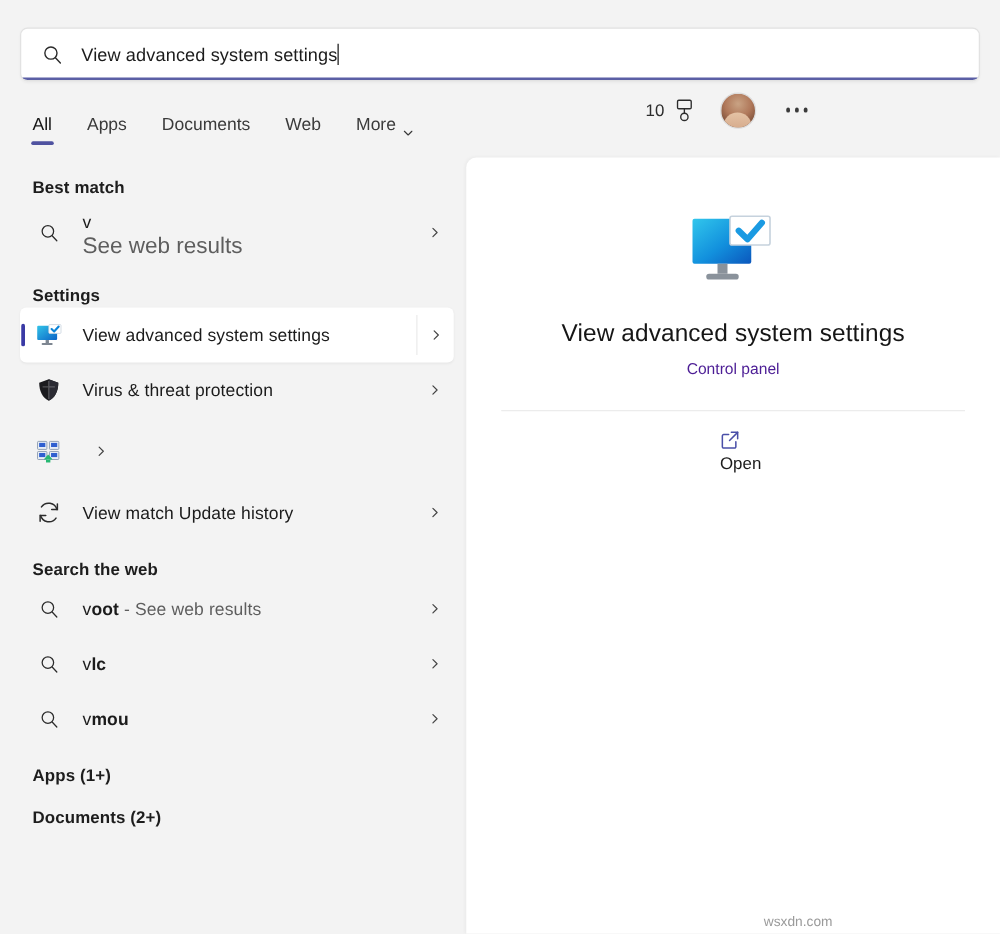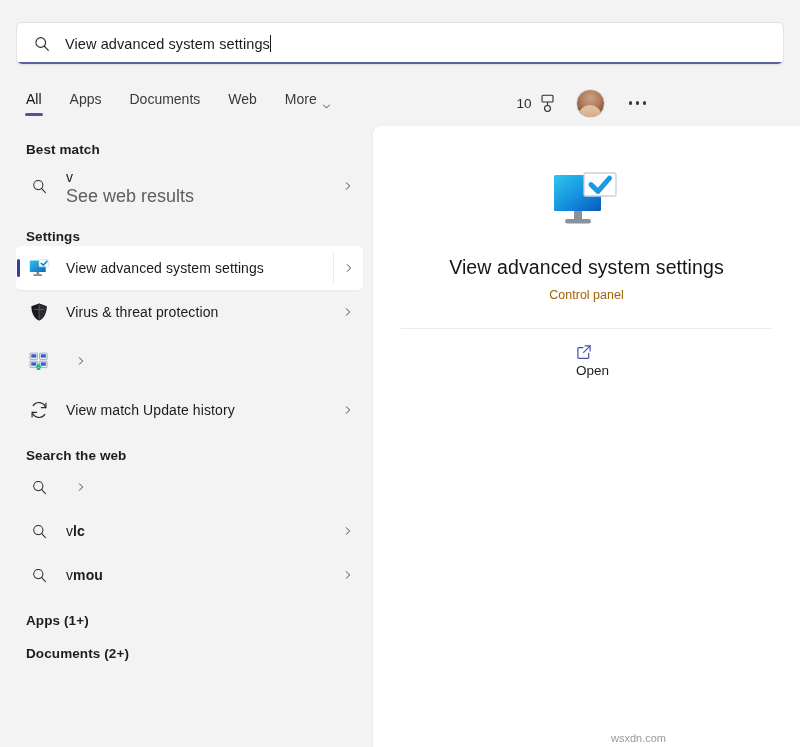--- a/index.html
+++ b/index.html
@@ -43,21 +43,21 @@
     cursor: default; white-space: nowrap; display: flex; align-items: flex-end; gap: 5px;
   }
   .tab.active { color: #131313; }
   .tab.active::after {
     content: ""; position: absolute; left: 50%; transform: translateX(-50%);
     bottom: 0; width: 18px; height: 3px; border-radius: 2px; background: #4f52a0;
   }
   .chev-down { width: 9px; height: 9px; display:inline-block; }
 
   .tabs-right {
-    position: absolute; right: 22px; top: 84px; height: 38px;
+    position: absolute; right: 22px; top: 69px; height: 38px;
     display: flex; align-items: center; gap: 0px;
   }
   .rewards { display: flex; align-items: center; gap: 7px; margin-right: 20px; }
   .rewards-count { font-size: 13.5px; color: #2c2c2c; }
   .medal-icon { width: 17px; height: 19px; }
   .avatar {
     width: 29px; height: 29px; border-radius: 50%;
     background: radial-gradient(circle at 50% 30%, #c9a384 0%, #b0785a 45%, #8a5a42 70%, #6f4635 100%);
     border: 1px solid #dcdcdc; overflow: hidden; position: relative;
   }
@@ -106,21 +106,21 @@
     position: absolute; left: 373px; top: 126px; width: 427px; height: 621px;
     background: #ffffff; border-top-left-radius: 8px;
     box-shadow: -1px 0 3px rgba(0,0,0,0.045);
   }
   .preview-icon-wrap { width: 100%; display: flex; justify-content: center; padding-top: 40px; }
   .monitor-big { width: 78px; height: 68px; }
   .preview-title {
     text-align: center; font-size: 19.5px; color: #161616;
     margin-top: 22px; letter-spacing: .1px;
   }
-  .preview-sub { text-align: center; font-size: 12.5px; color: #a16207; margin-top: 9px; }
+  .preview-sub { text-align: center; font-size: 12.5px; color: #4c1d95; margin-top: 9px; }
   .preview-div { height: 1px; background: #ececec; margin: 26px 28px 0 28px; }
   .action-row { display: flex; align-items: center; height: 42px; margin: 12px 18px 0 18px; padding-left: 12px; border-radius: 5px; flex-direction: column; }
   .action-icon { width: 22px; height: 22px; display: flex; align-items: center; justify-content: center; margin-right: 17px; }
   .action-label { font-size: 13.5px; color: #1b1b1b; }
 
   .wm { position: absolute; right: 6px; bottom: 3px; font-size: 11px; color: #9a9a9a; }
 </style>
 </head>
 <body>
 
@@ -295,20 +295,23 @@
 
     <div class="section-head">Search the web</div>
 
     <div class="row">
       <span class="row-icon">
         <svg viewBox="0 0 20 20" width="17" height="17" fill="none" stroke="#2b2b2b" stroke-width="1.2">
           <circle cx="8.6" cy="8.3" r="5.4"></circle>
             <line x1="12.6" y1="12.5" x2="17" y2="17.2" stroke-linecap="round"></line>
         </svg>
       </span>
+      <span class="row-body">
+        <span class="row-title"><span class="lead">v</span><span class="bold">oot</span><span class="dim"> - See web results</span></span>
+      </span>
       <span class="row-chev">
         <svg viewBox="0 0 12 12" width="10" height="10" fill="none" stroke="#444" stroke-width="1.15" stroke-linecap="round" stroke-linejoin="round">
             <polyline points="4,2 8,6 4,10"></polyline>
           </svg>
       </span>
     </div>
 
     <div class="row">
       <span class="row-icon">
         <svg viewBox="0 0 20 20" width="17" height="17" fill="none" stroke="#2b2b2b" stroke-width="1.2">

